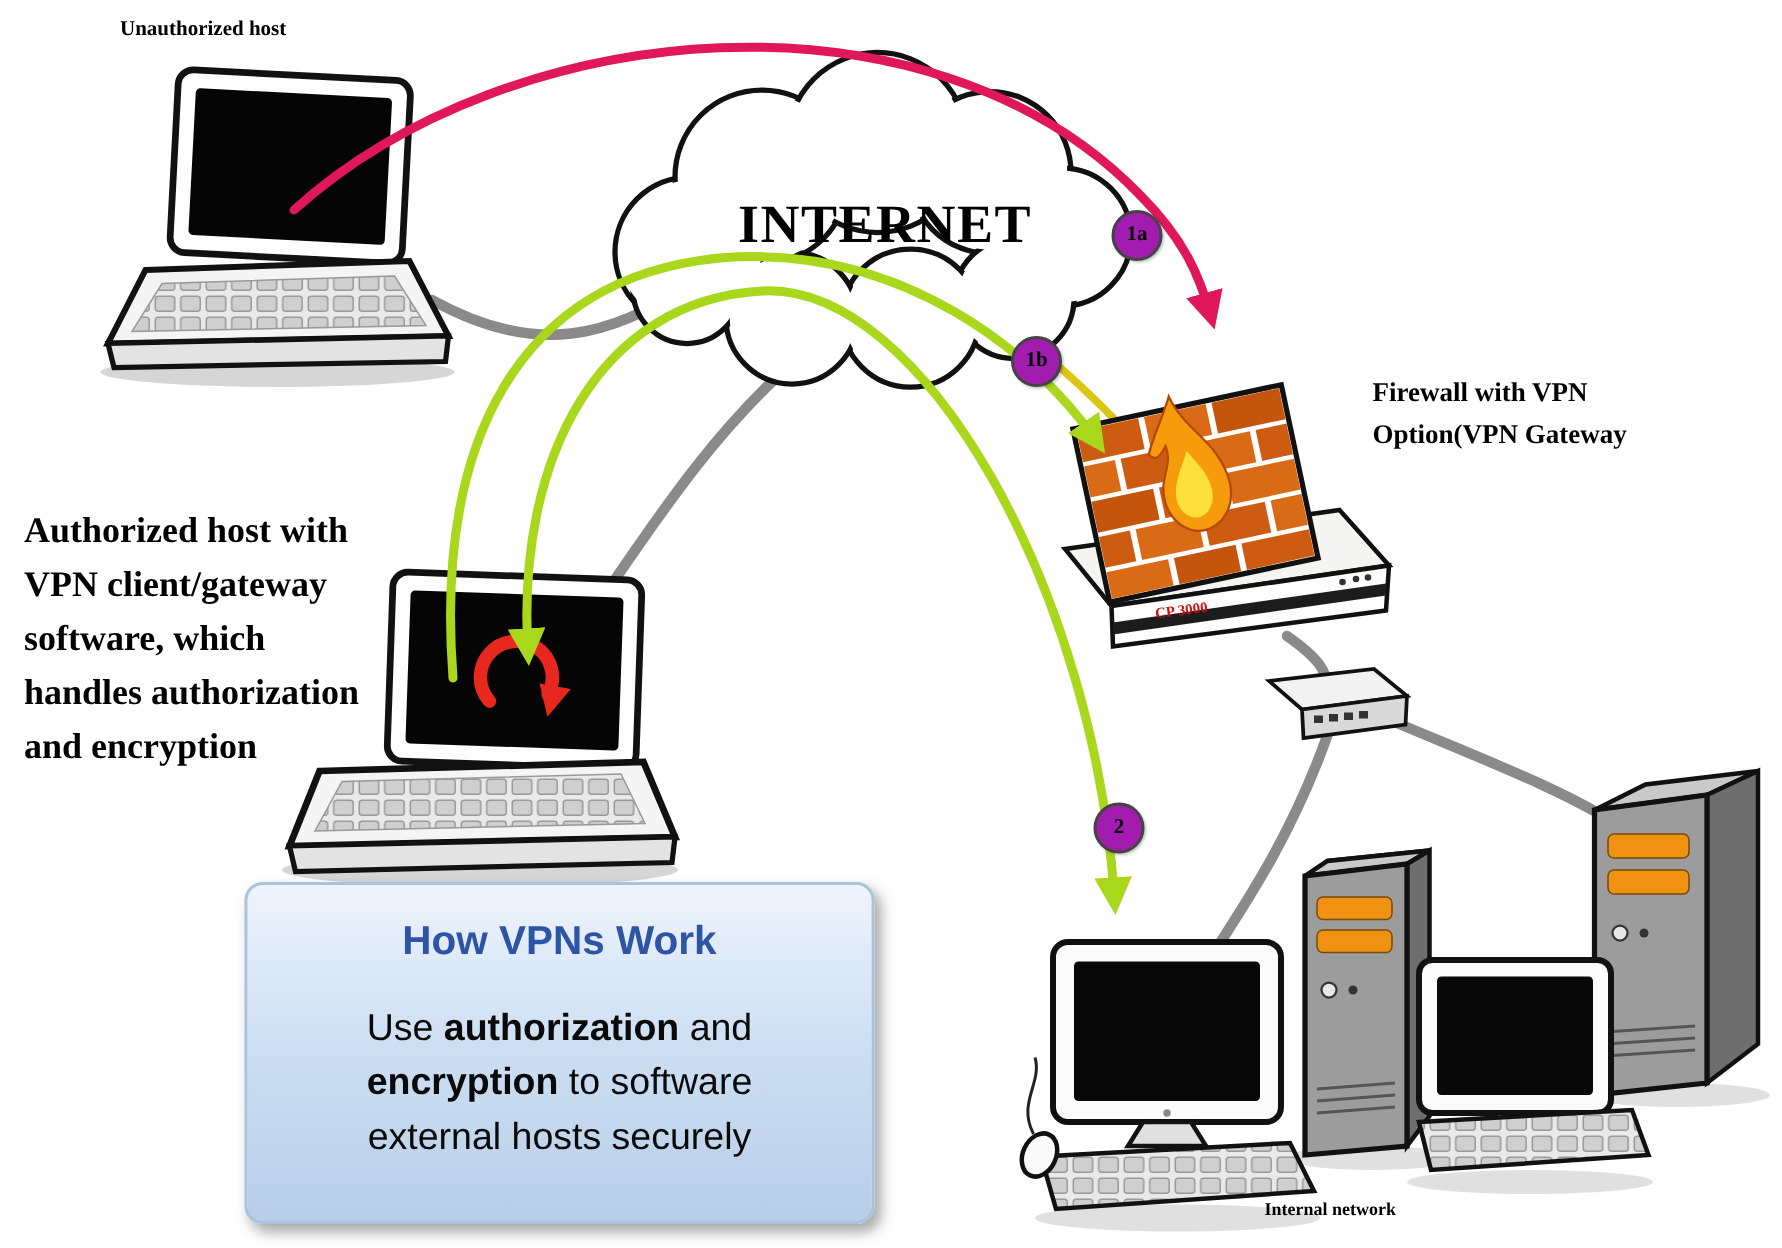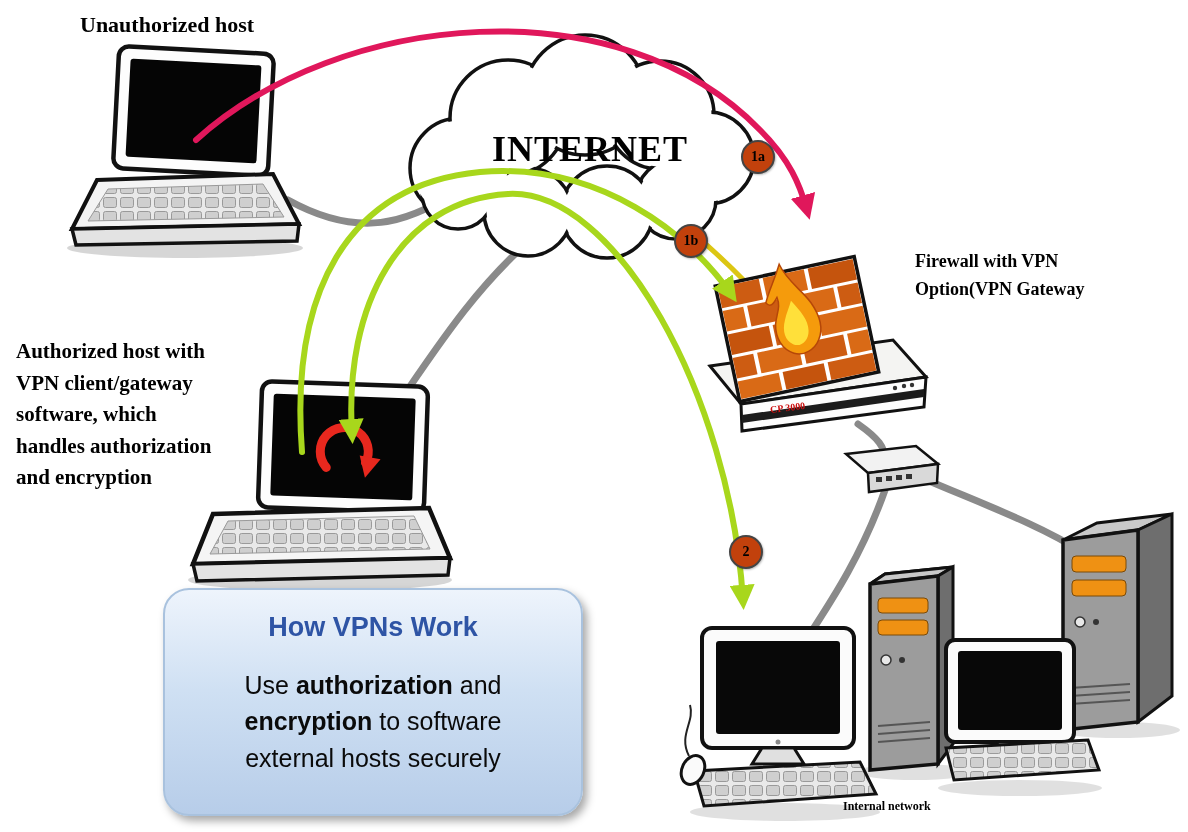--- a/index.html
+++ b/index.html
@@ -1,33 +1,33 @@
 <!DOCTYPE html>
 <html><head>
 <meta charset="utf-8">
 <style>
   html,body{margin:0;padding:0;background:#fff;}
   .stage{position:relative;width:1188px;height:832px;background:#ffffff;overflow:hidden;
          font-family:"Liberation Serif", serif;}
   .stage svg{position:absolute;left:0;top:0;}
   .lbl{position:absolute;font-weight:bold;color:#000;}
   .multiline{white-space:pre-line;}
-  .lbl-unauthorized{left:80px;top:12px;font-size:22px;}
+  .lbl-unauthorized{left:80px;top:12px;font-size:14px;}
   .lbl-internet{left:468px;top:128px;width:244px;text-align:center;font-size:36px;letter-spacing:1px;}
   .lbl-firewall{left:915px;top:248px;width:255px;font-size:18px;line-height:1.55;}
-  .lbl-authorized{left:16px;top:336px;width:236px;font-size:21px;line-height:1.5;}
+  .lbl-authorized{left:16px;top:336px;width:236px;font-size:24px;line-height:1.5;}
   .lbl-internal{left:843px;top:799px;font-size:12px;}
   .lbl-router-model{left:770px;top:402px;font-size:10px;color:#cc1111;transform:rotate(-7deg);}
-  .badge{position:absolute;width:34px;height:34px;border-radius:50%;background:#c2410c;border:2px solid #444;
+  .badge{position:absolute;width:34px;height:34px;border-radius:50%;background:#a21caf;border:2px solid #444;
          box-sizing:border-box;display:flex;align-items:center;justify-content:center;
          font-weight:bold;font-size:14px;box-shadow:1px 1px 2px rgba(0,0,0,.25);}
   .badge-1a{left:741px;top:140px;}
   .badge-1b{left:674px;top:224px;}
   .badge-2{left:729px;top:535px;}
-  .infobox{position:absolute;left:163px;top:588px;width:420px;height:228px;border-radius:26px;
+  .infobox{position:absolute;left:163px;top:588px;width:420px;height:228px;border-radius:12px;
            background:linear-gradient(180deg,#eef4fc 0%,#cfe0f3 45%,#b7cde9 100%);
            border:2px solid #a9c2de;box-shadow:4px 5px 9px rgba(0,0,0,.35);
            text-align:center;font-family:"Liberation Sans", sans-serif;box-sizing:border-box;}
   .ib-title{margin-top:22px;font-size:27px;font-weight:bold;color:#2e54a5;}
   .ib-body{margin-top:24px;font-size:25px;color:#0a0a0a;line-height:1.45;}
   .ib-body b{font-weight:bold;}
 </style>
 </head>
 <body>
 

